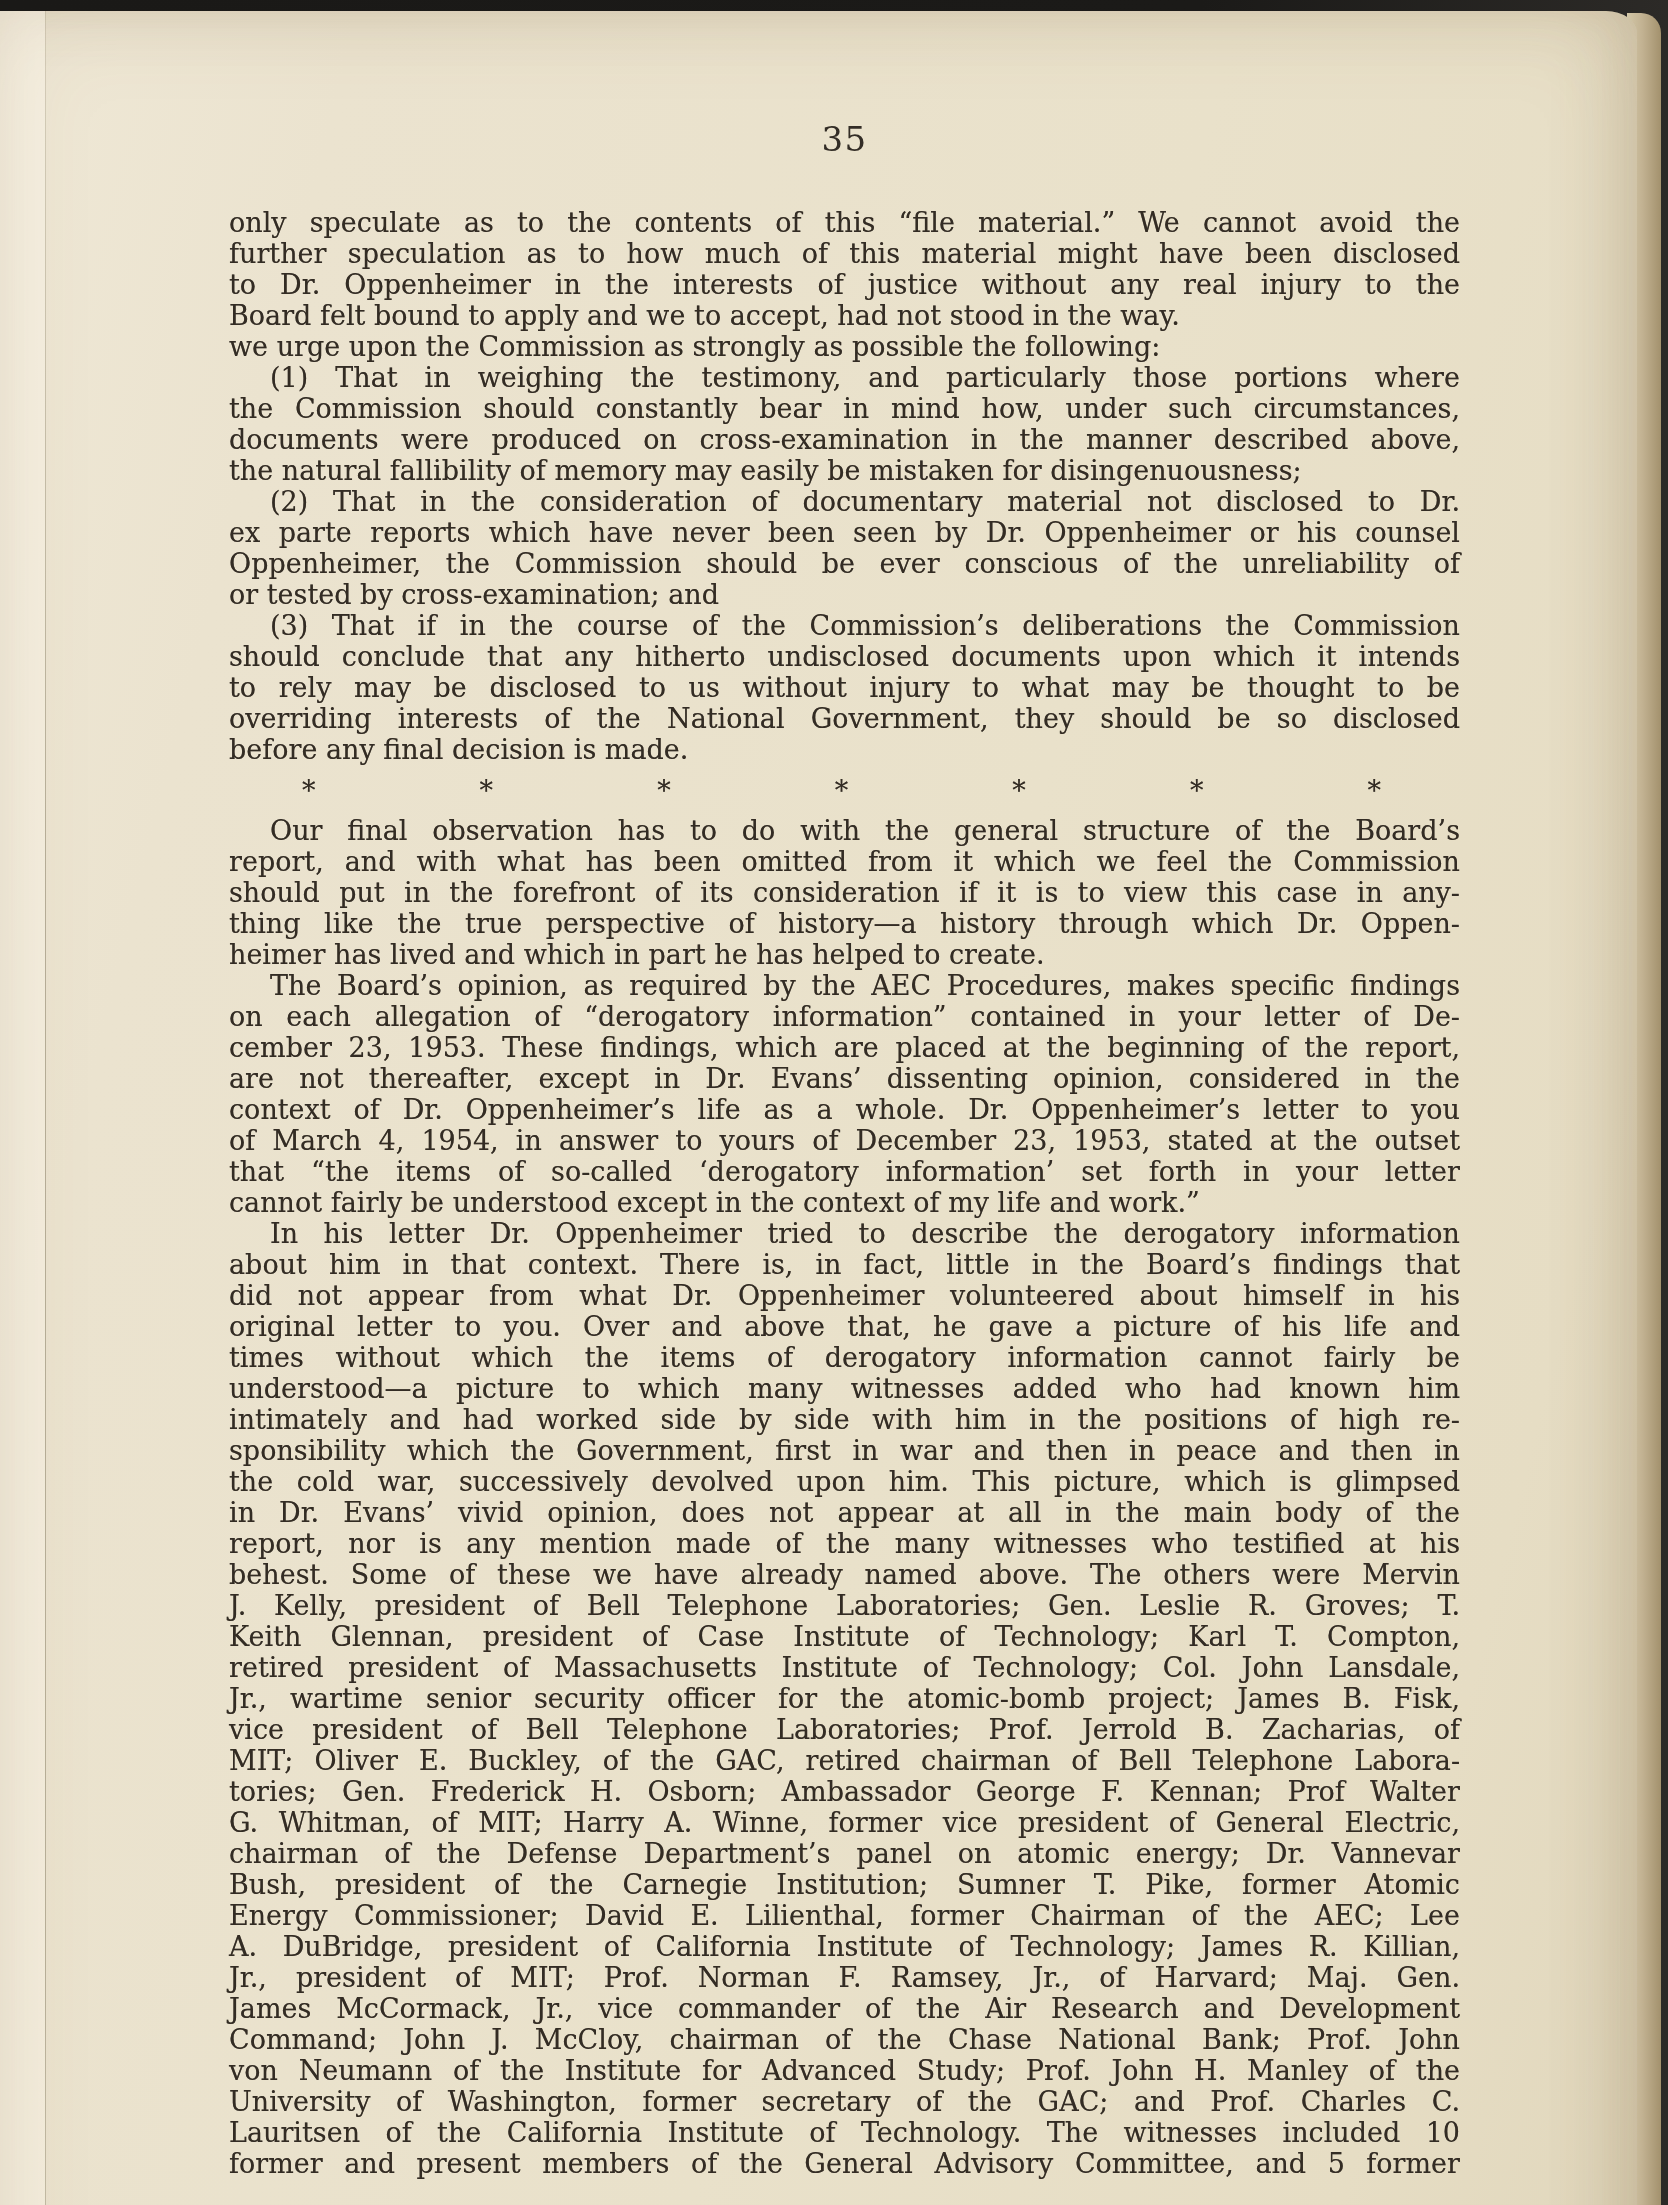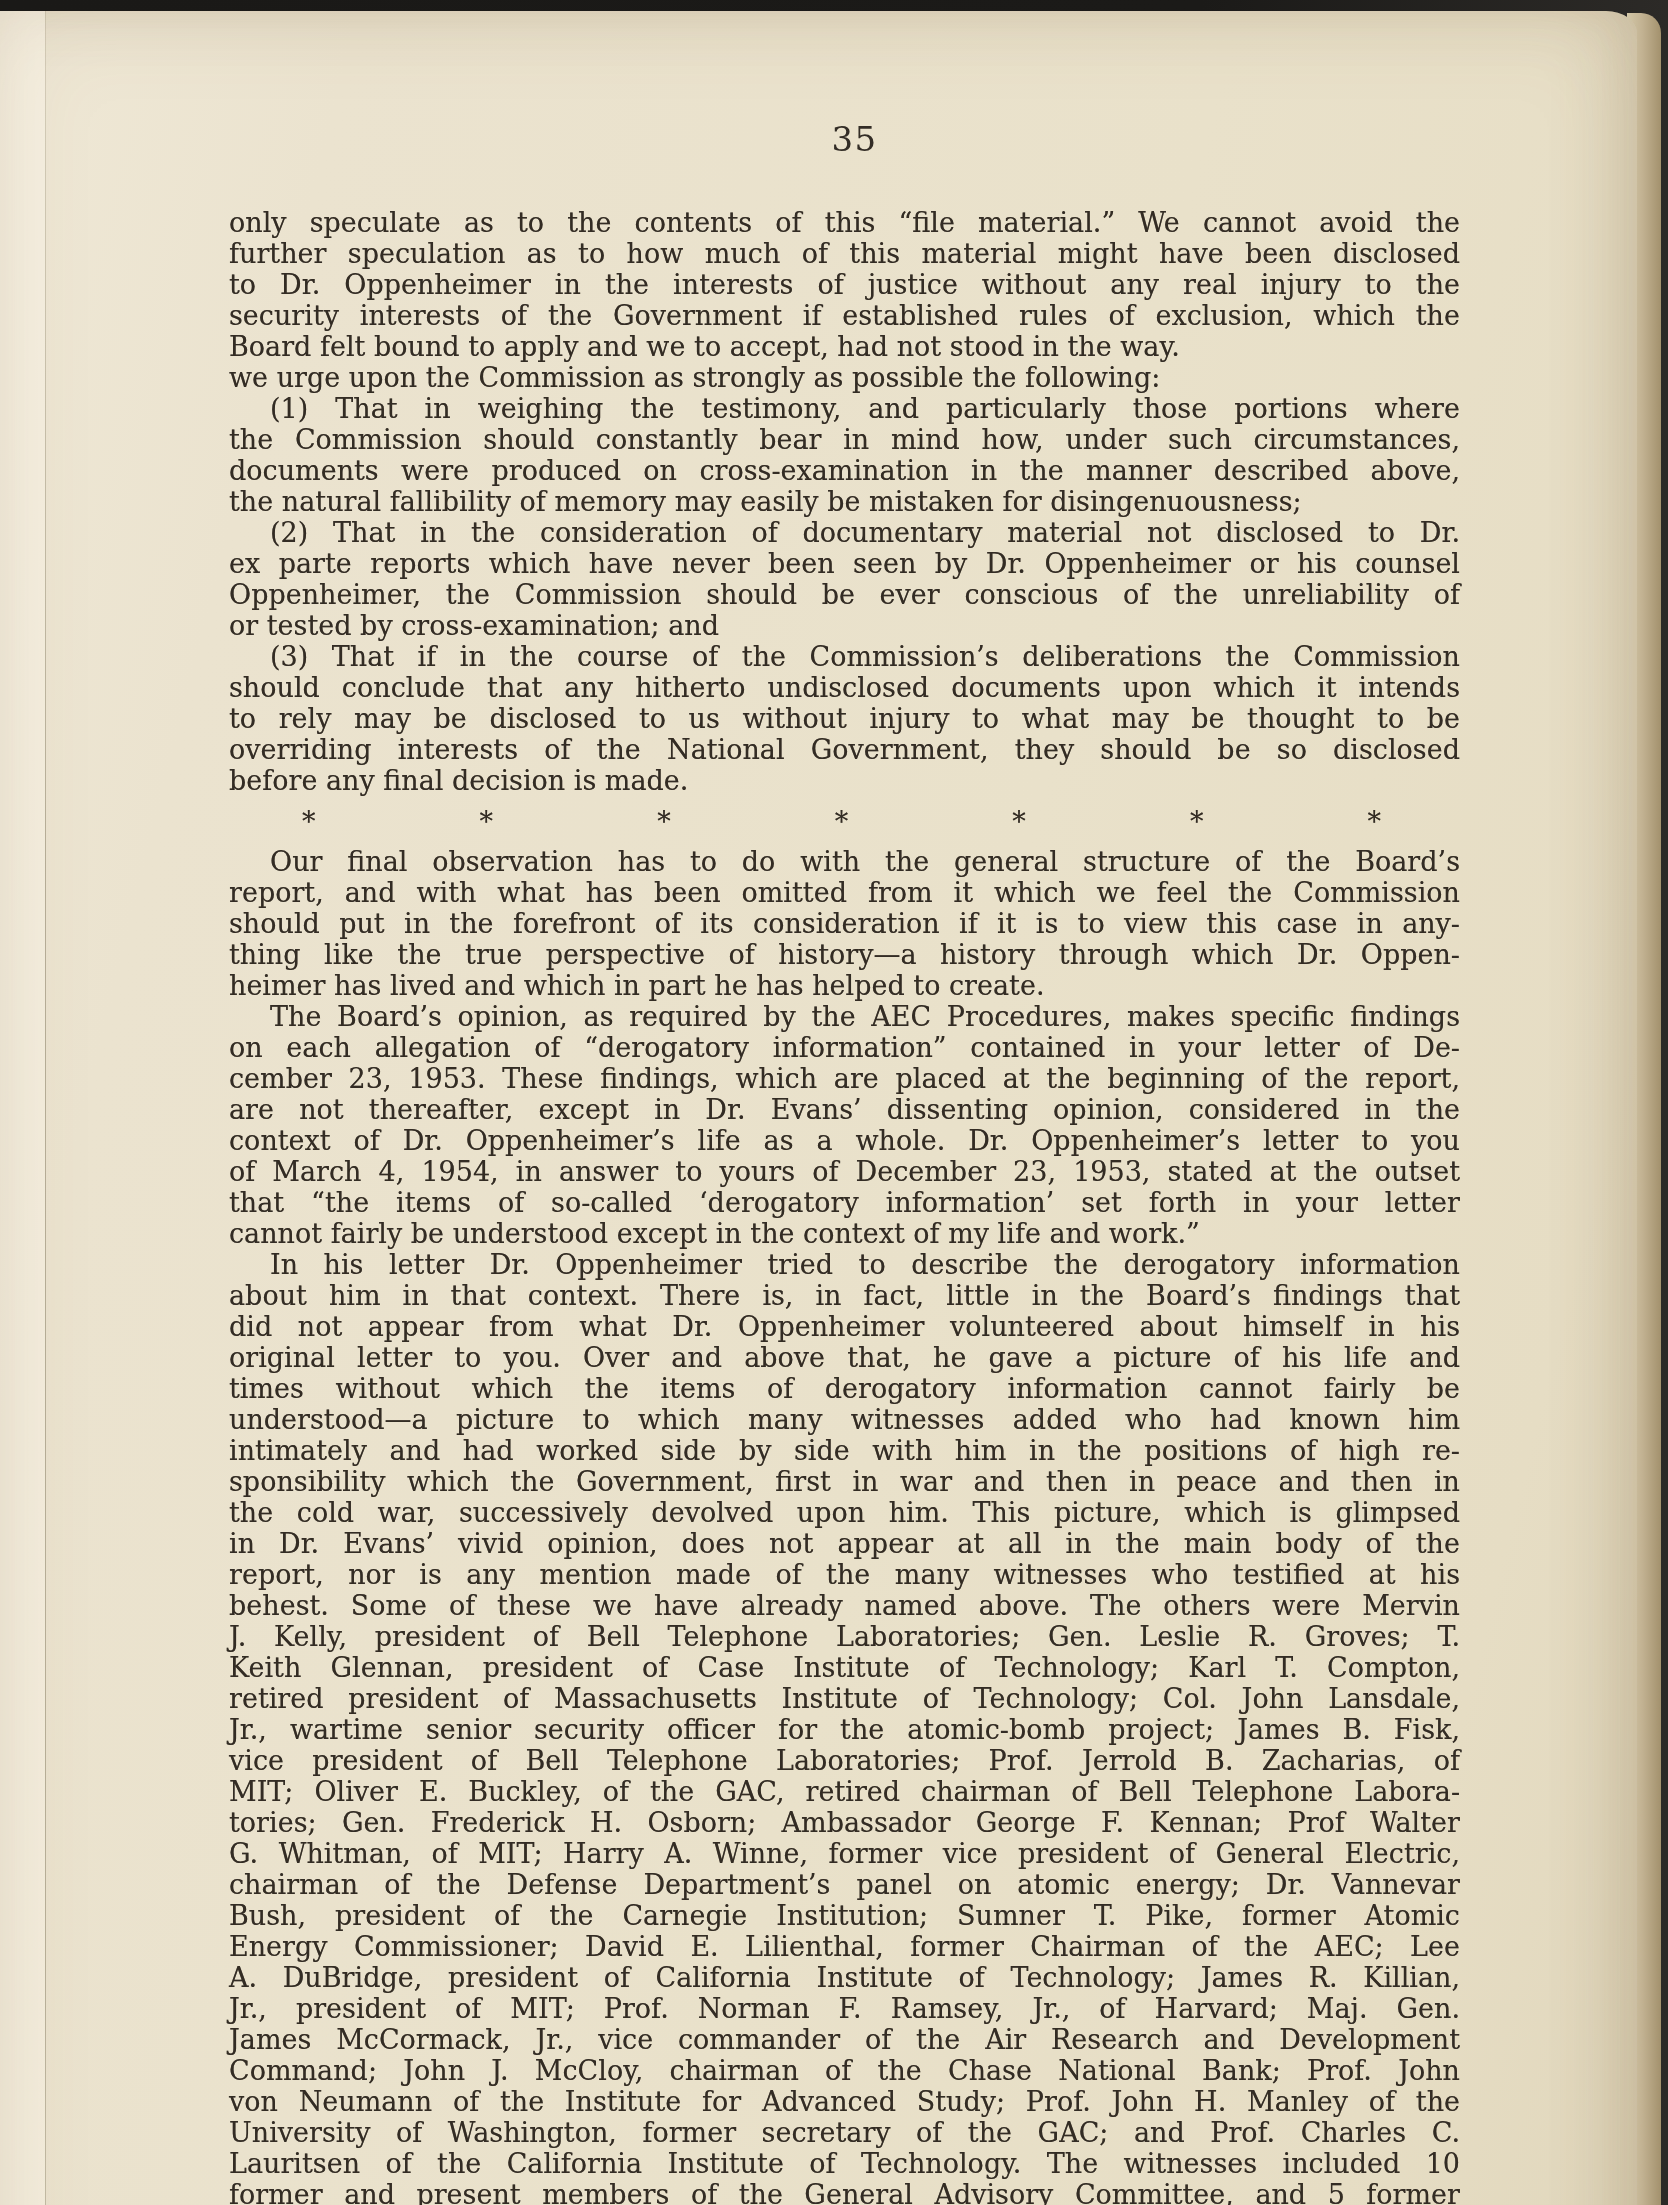--- a/index.html
+++ b/index.html
@@ -56,21 +56,21 @@
     height: 2446px;
     background: linear-gradient(to bottom,
        rgba(108, 97, 72, 0.18) 0%,
        rgba(108, 97, 72, 0.42) 35%,
        rgba(108, 97, 72, 0.40) 80%,
        rgba(108, 97, 72, 0.22) 100%);
     z-index: 3;
   }
   .page-number {
     position: absolute;
-    left: 239px;
+    left: 229px;
     top: 120px;
     width: 1231px;
     text-align: center;
     font-size: 34px;
     line-height: 38px;
     color: #332d26;
     letter-spacing: 1.3px;
     z-index: 5;
   }
   .text-block {
@@ -112,21 +112,20 @@
 <div class="gutter-shade"></div>
 <div class="crease"></div>
 
 <div class="page-number">35</div>
 
 <div class="text-block" id="body-text">
     <div class="para">
       <div class="line">only speculate as to the contents of this “file material.” We cannot avoid the</div>
       <div class="line">further speculation as to how much of this material might have been disclosed</div>
       <div class="line">to Dr. Oppenheimer in the interests of justice without any real injury to the</div>
-      <div class="line">security interests of the Government if established rules of exclusion, which the</div>
       <div class="line last">Board felt bound to apply and we to accept, had not stood in the way.</div>
     </div>
     <div class="para">
       <div class="line last">we urge upon the Commission as strongly as possible the following:</div>
     </div>
     <div class="para">
       <div class="line first-indent">(1) That in weighing the testimony, and particularly those portions where</div>
       <div class="line">the Commission should constantly bear in mind how, under such circumstances,</div>
       <div class="line">documents were produced on cross-examination in the manner described above,</div>
       <div class="line last">the natural fallibility of memory may easily be mistaken for disingenuousness;</div>

